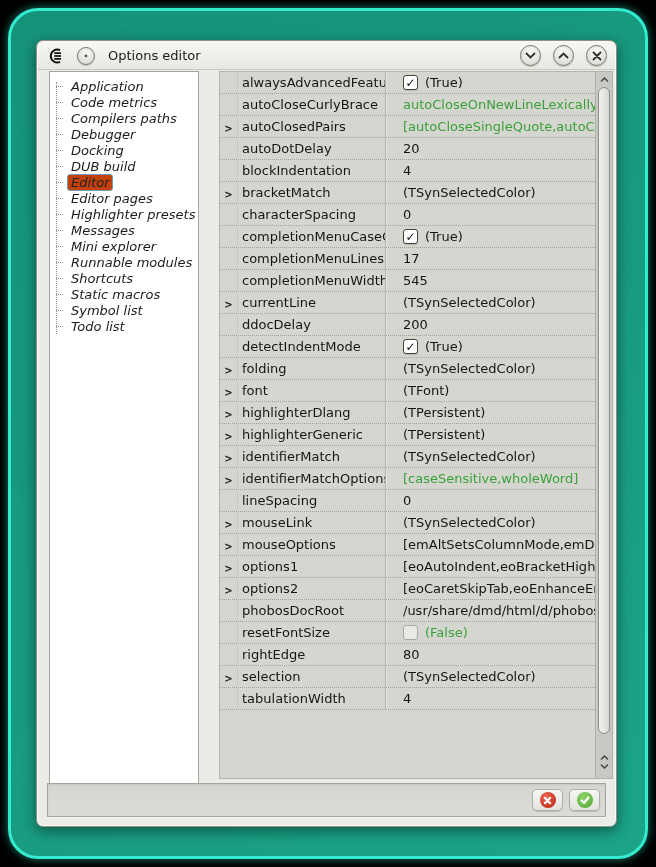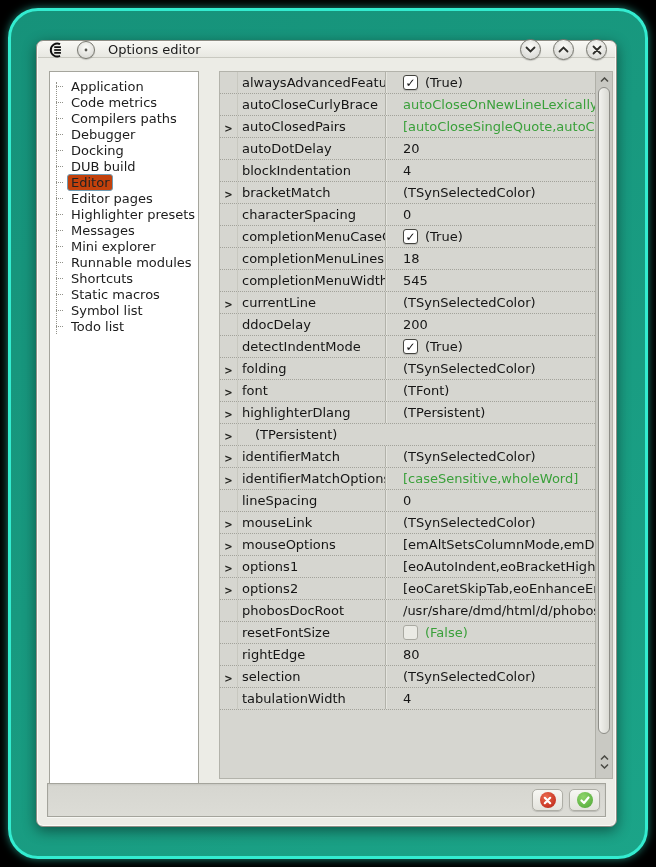--- a/index.html
+++ b/index.html
@@ -12,36 +12,36 @@
              background:linear-gradient(140deg,#16927a 0%, #18997f 45%, #1ba488 100%);
              box-shadow:0 0 8px rgba(51,236,208,.55); }
 
   
   .window { position:absolute; left:25px; top:29px; width:581px; height:787px;
             background:#ececE6; background:#ECECE6;
             border:1px solid #8e8e86; border-radius:7px;
             box-shadow:0 4px 14px rgba(0,0,0,.45), inset 0 0 0 1px #fafaf6; }
 
   
-  .titlebar { position:absolute; left:1px; top:1px; right:1px; height:16px;
+  .titlebar { position:absolute; left:1px; top:1px; right:1px; height:28px;
               display:flex; align-items:center; gap:11px; padding:0 8px;
               background:linear-gradient(#f7f7f3,#e8e8e2);
               border-bottom:1px solid #c9c9c1; border-radius:6px 6px 0 0; }
   .app-logo { width:20px; height:20px; display:flex; align-items:center; justify-content:center; }
   .menu-btn, .tb-btn { width:21px; height:21px; border-radius:50%;
               background:radial-gradient(circle at 50% 35%, #fcfcf9, #dededa 70%, #d2d2cc);
               border:1px solid #77776f; display:flex; align-items:center; justify-content:center;
               box-shadow:0 1px 1px rgba(0,0,0,.18); }
   .menu-btn { width:18px; height:18px; }
   .win-title { flex:1; font-size:13px; color:#1b1b1b; margin-left:2px; }
   .tb-group { display:flex; gap:12px; align-items:center; }
 
   
   .sidebar { position:absolute; left:12px; top:30px; width:150px; height:713px;
-             background:#fff; border:1px solid #a5a59d; padding-top:6px; overflow:hidden; }
+             background:#fff; border:1px solid #a5a59d; padding-top:6px; overflow:hidden;font-style:italic; }
   .vline { position:absolute; left:6px; top:10px; height:252px; border-left:1px dotted #92928a; }
   .side-item { height:16px; display:flex; align-items:center; padding-left:6px; }
   .dash { width:7px; border-top:1px dotted #92928a; margin-right:4px; flex:none; }
   .side-label { font-size:13px; color:#1c1c1c; line-height:15px; padding:0 3px; border:1px solid transparent; white-space:nowrap; }
   .side-label.selected { background:#c2410c; border:1px solid #6f9cb4; border-radius:3px; color:#222; }
 
   
   .grid { position:absolute; left:182px; top:30px; width:394px; height:708px;
           background:#d6d6d0; border:1px solid #b3b3ab; overflow:hidden; }
   .rows { position:absolute; left:0; top:0; right:17px; }
@@ -292,21 +292,21 @@
 
               <span class="vtext">(True)</span>
             </span>
           </div>
 
           <div class="row">
             <span class="gutter"></span>
             <span class="pname">completionMenuLines</span>
             <span class="pval">
 
-              <span class="vtext">18</span>
+              <span class="vtext">17</span>
             </span>
           </div>
 
           <div class="row">
             <span class="gutter"></span>
             <span class="pname">completionMenuWidth</span>
             <span class="pval">
 
               <span class="vtext">545</span>
             </span>
@@ -372,20 +372,21 @@
             <span class="pval">
 
               <span class="vtext">(TPersistent)</span>
             </span>
           </div>
 
           <div class="row">
             <span class="gutter">
               <span class="arrow"></span>
             </span>
+            <span class="pname">highlighterGeneric</span>
             <span class="pval">
 
               <span class="vtext">(TPersistent)</span>
             </span>
           </div>
 
           <div class="row">
             <span class="gutter">
               <span class="arrow"></span>
             </span>

